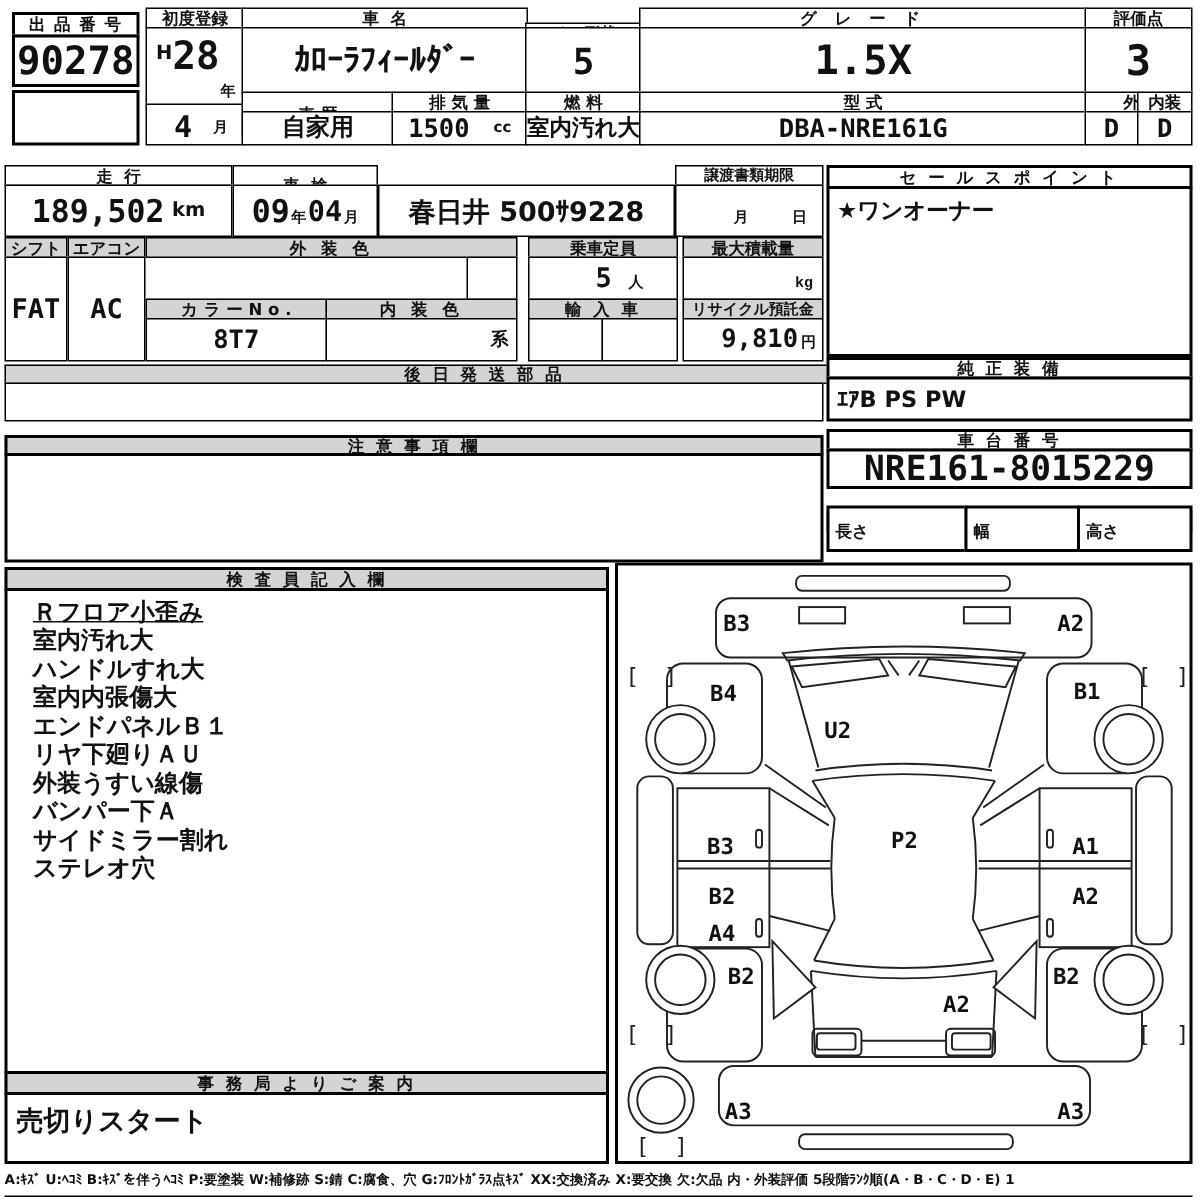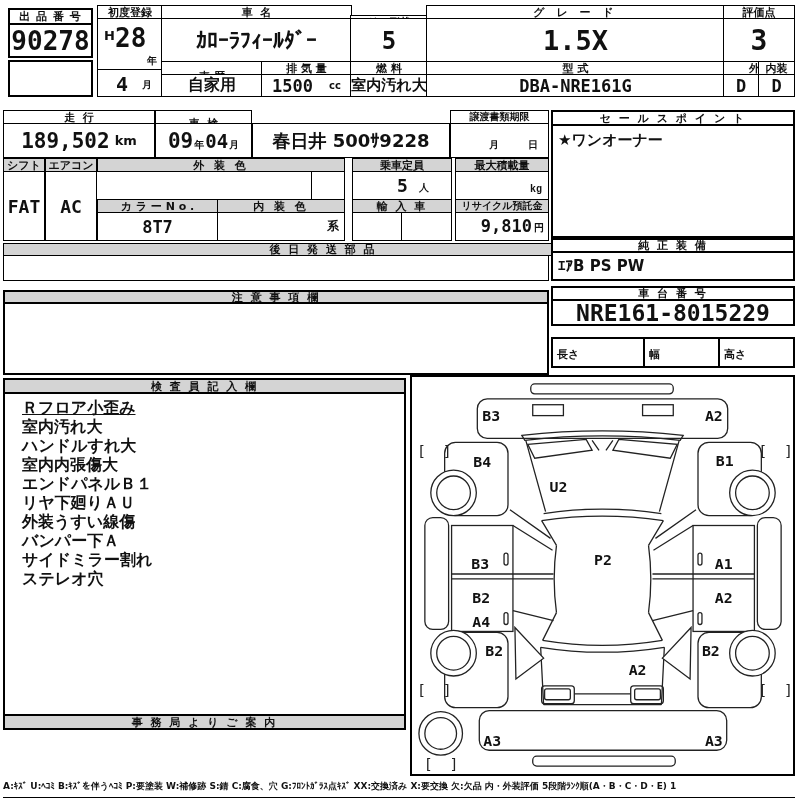--- a/index.html
+++ b/index.html
@@ -147,20 +147,21 @@
     <div class="note-line">ハンドルすれ大</div>
     <div class="note-line">室内内張傷大</div>
     <div class="note-line">エンドパネルＢ１</div>
     <div class="note-line">リヤ下廻りＡＵ</div>
     <div class="note-line">外装うすい線傷</div>
     <div class="note-line">バンパー下Ａ</div>
     <div class="note-line">サイドミラー割れ</div>
     <div class="note-line">ステレオ穴</div>
   </div>
   <div class="c h" style="left:3px;top:714px;width:403px;height:16px;letter-spacing:2px;">事 務 局 よ り ご 案 内</div>
+  <div class="c" style="left:3px;top:728px;width:403px;height:48px;padding:5px 6px;font-size:18px;font-weight:bold;">売切りスタート</div>
 
   <div class="c" style="left:410px;top:375px;width:385px;height:401px;">
     <svg width="100%" height="100%" viewBox="0 0 385 401" preserveAspectRatio="none">
 
       <rect class="ln" x="120" y="7" width="144" height="10" rx="4"></rect>
       <rect class="ln" x="122" y="383" width="144" height="10" rx="4"></rect>
 
       <rect class="ln" x="66" y="22" width="253" height="40" rx="10"></rect>
       <rect class="ln" x="122" y="28" width="31" height="11"></rect>
       <rect class="ln" x="233" y="28" width="31" height="11"></rect>

